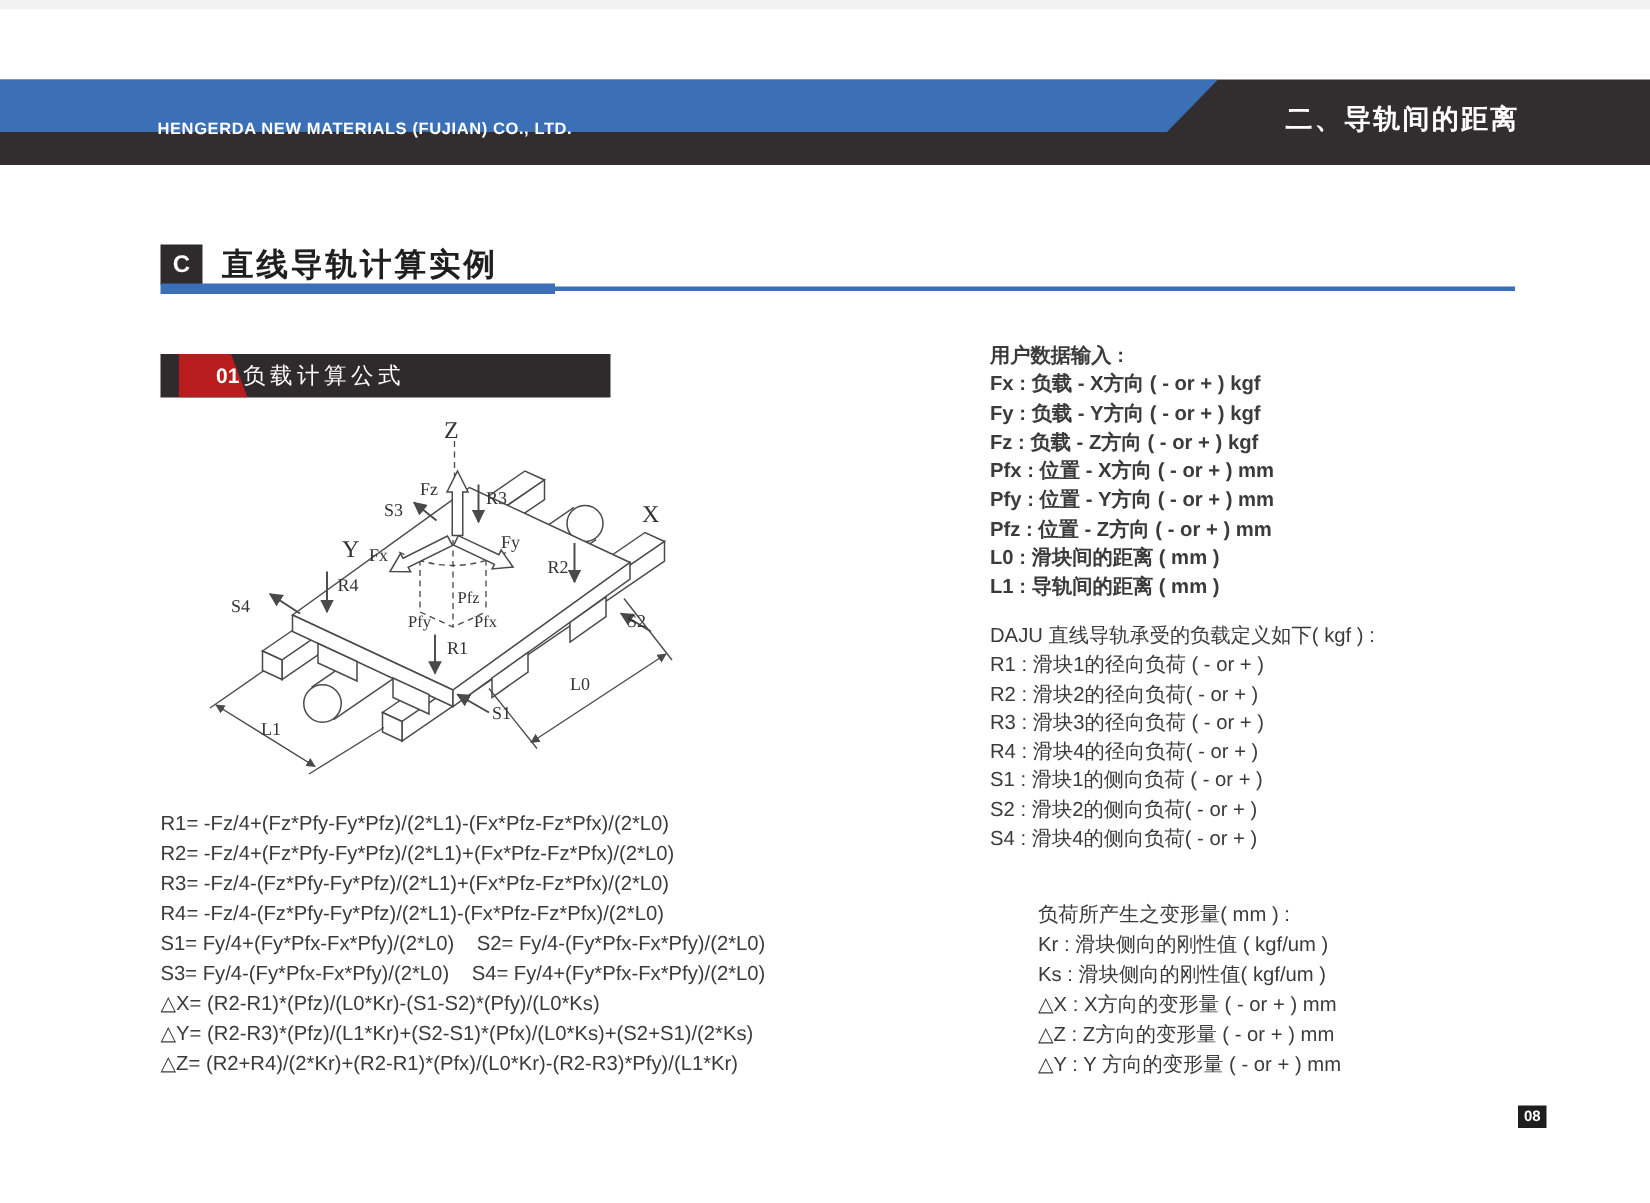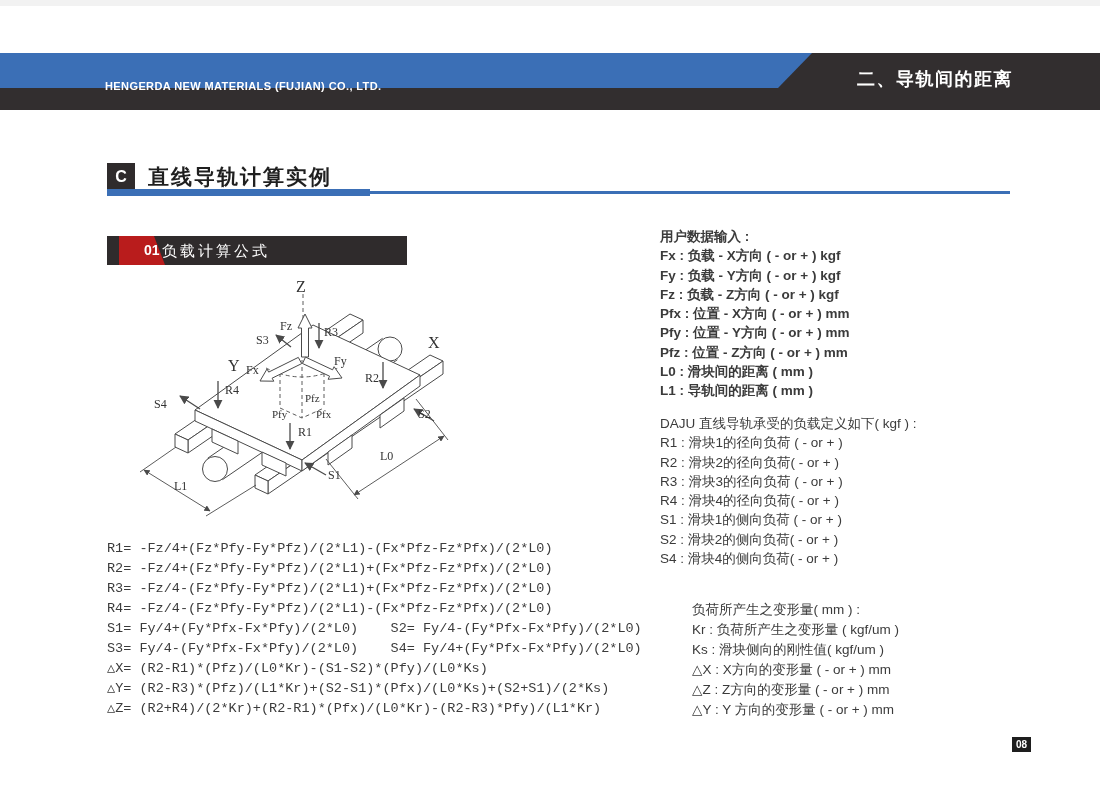--- a/index.html
+++ b/index.html
@@ -31,21 +31,21 @@
               color:#fff;font-weight:bold;font-size:14px;line-height:29px;
               padding-left:25px;box-sizing:border-box;margin-left:12px;}
   .banner-title{position:absolute;left:162px;top:236px;height:29px;line-height:29px;
                 color:#fff;font-weight:normal;font-size:15px;letter-spacing:3px;}
 
   
   .diagram{position:absolute;left:128px;top:268px;}
   .diagram text{font-family:"Liberation Serif","DejaVu Serif",serif;fill:#333;}
 
   
-  .formulas{position:absolute;left:107px;top:539px;font-family:Liberation Mono, monospace;
+  .formulas{position:absolute;left:107px;top:539px;font-family:Liberation Sans, sans-serif;
             font-size:13.5px;color:#3b3b3b;white-space:pre;}
   .formula-line{height:20px;line-height:20px;}
 
   
   .rblock{position:absolute;left:660px;font-size:13.5px;color:#3b3b3b;white-space:pre;}
   .rblock div{height:19.3px;line-height:19.3px;}
   .rblock-1{top:227px;font-weight:bold;}
   .rblock-2{top:414px;}
   .rblock-3{top:600px;}
   .rblock-3 div{height:20px;line-height:20px;margin-left:32px;}
@@ -156,16 +156,16 @@
         <text x="200" y="211" font-size="12">S1</text>
         <text x="252" y="192" font-size="12">L0</text>
         <text x="46" y="222" font-size="12">L1</text>
       </g>
   </svg>
 
   <div class="formulas" id="formulas"><div class="formula-line">R1= -Fz/4+(Fz*Pfy-Fy*Pfz)/(2*L1)-(Fx*Pfz-Fz*Pfx)/(2*L0)</div><div class="formula-line">R2= -Fz/4+(Fz*Pfy-Fy*Pfz)/(2*L1)+(Fx*Pfz-Fz*Pfx)/(2*L0)</div><div class="formula-line">R3= -Fz/4-(Fz*Pfy-Fy*Pfz)/(2*L1)+(Fx*Pfz-Fz*Pfx)/(2*L0)</div><div class="formula-line">R4= -Fz/4-(Fz*Pfy-Fy*Pfz)/(2*L1)-(Fx*Pfz-Fz*Pfx)/(2*L0)</div><div class="formula-line">S1= Fy/4+(Fy*Pfx-Fx*Pfy)/(2*L0)    S2= Fy/4-(Fy*Pfx-Fx*Pfy)/(2*L0)</div><div class="formula-line">S3= Fy/4-(Fy*Pfx-Fx*Pfy)/(2*L0)    S4= Fy/4+(Fy*Pfx-Fx*Pfy)/(2*L0)</div><div class="formula-line">△X= (R2-R1)*(Pfz)/(L0*Kr)-(S1-S2)*(Pfy)/(L0*Ks)</div><div class="formula-line">△Y= (R2-R3)*(Pfz)/(L1*Kr)+(S2-S1)*(Pfx)/(L0*Ks)+(S2+S1)/(2*Ks)</div><div class="formula-line">△Z= (R2+R4)/(2*Kr)+(R2-R1)*(Pfx)/(L0*Kr)-(R2-R3)*Pfy)/(L1*Kr)</div></div>
 
   <div class="rblock rblock-1" id="rblock-1"><div>用户数据输入 :</div><div>Fx : 负载 - X方向 ( - or + ) kgf</div><div>Fy : 负载 - Y方向 ( - or + ) kgf</div><div>Fz : 负载 - Z方向 ( - or + ) kgf</div><div>Pfx : 位置 - X方向 ( - or + ) mm</div><div>Pfy : 位置 - Y方向 ( - or + ) mm</div><div>Pfz : 位置 - Z方向 ( - or + ) mm</div><div>L0 : 滑块间的距离 ( mm )</div><div>L1 : 导轨间的距离 ( mm )</div></div>
   <div class="rblock rblock-2" id="rblock-2"><div>DAJU 直线导轨承受的负载定义如下( kgf ) :</div><div>R1 : 滑块1的径向负荷 ( - or + )</div><div>R2 : 滑块2的径向负荷( - or + )</div><div>R3 : 滑块3的径向负荷 ( - or + )</div><div>R4 : 滑块4的径向负荷( - or + )</div><div>S1 : 滑块1的侧向负荷 ( - or + )</div><div>S2 : 滑块2的侧向负荷( - or + )</div><div>S4 : 滑块4的侧向负荷( - or + )</div></div>
-  <div class="rblock rblock-3" id="rblock-3"><div>负荷所产生之变形量( mm ) :</div><div>Kr : 负荷所产生之变形量 ( kgf/um )</div><div>Ks : 滑块侧向的刚性值( kgf/um )</div><div>△X : X方向的变形量 ( - or + ) mm</div><div>△Z : Z方向的变形量 ( - or + ) mm</div><div>△Y : Y 方向的变形量 ( - or + ) mm</div></div>
+  <div class="rblock rblock-3" id="rblock-3"><div>负荷所产生之变形量( mm ) :</div><div>Kr : 滑块侧向的刚性值 ( kgf/um )</div><div>Ks : 滑块侧向的刚性值( kgf/um )</div><div>△X : X方向的变形量 ( - or + ) mm</div><div>△Z : Z方向的变形量 ( - or + ) mm</div><div>△Y : Y 方向的变形量 ( - or + ) mm</div></div>
 
   <div class="pagenum">08</div>
 </div>
 
 </body></html>

